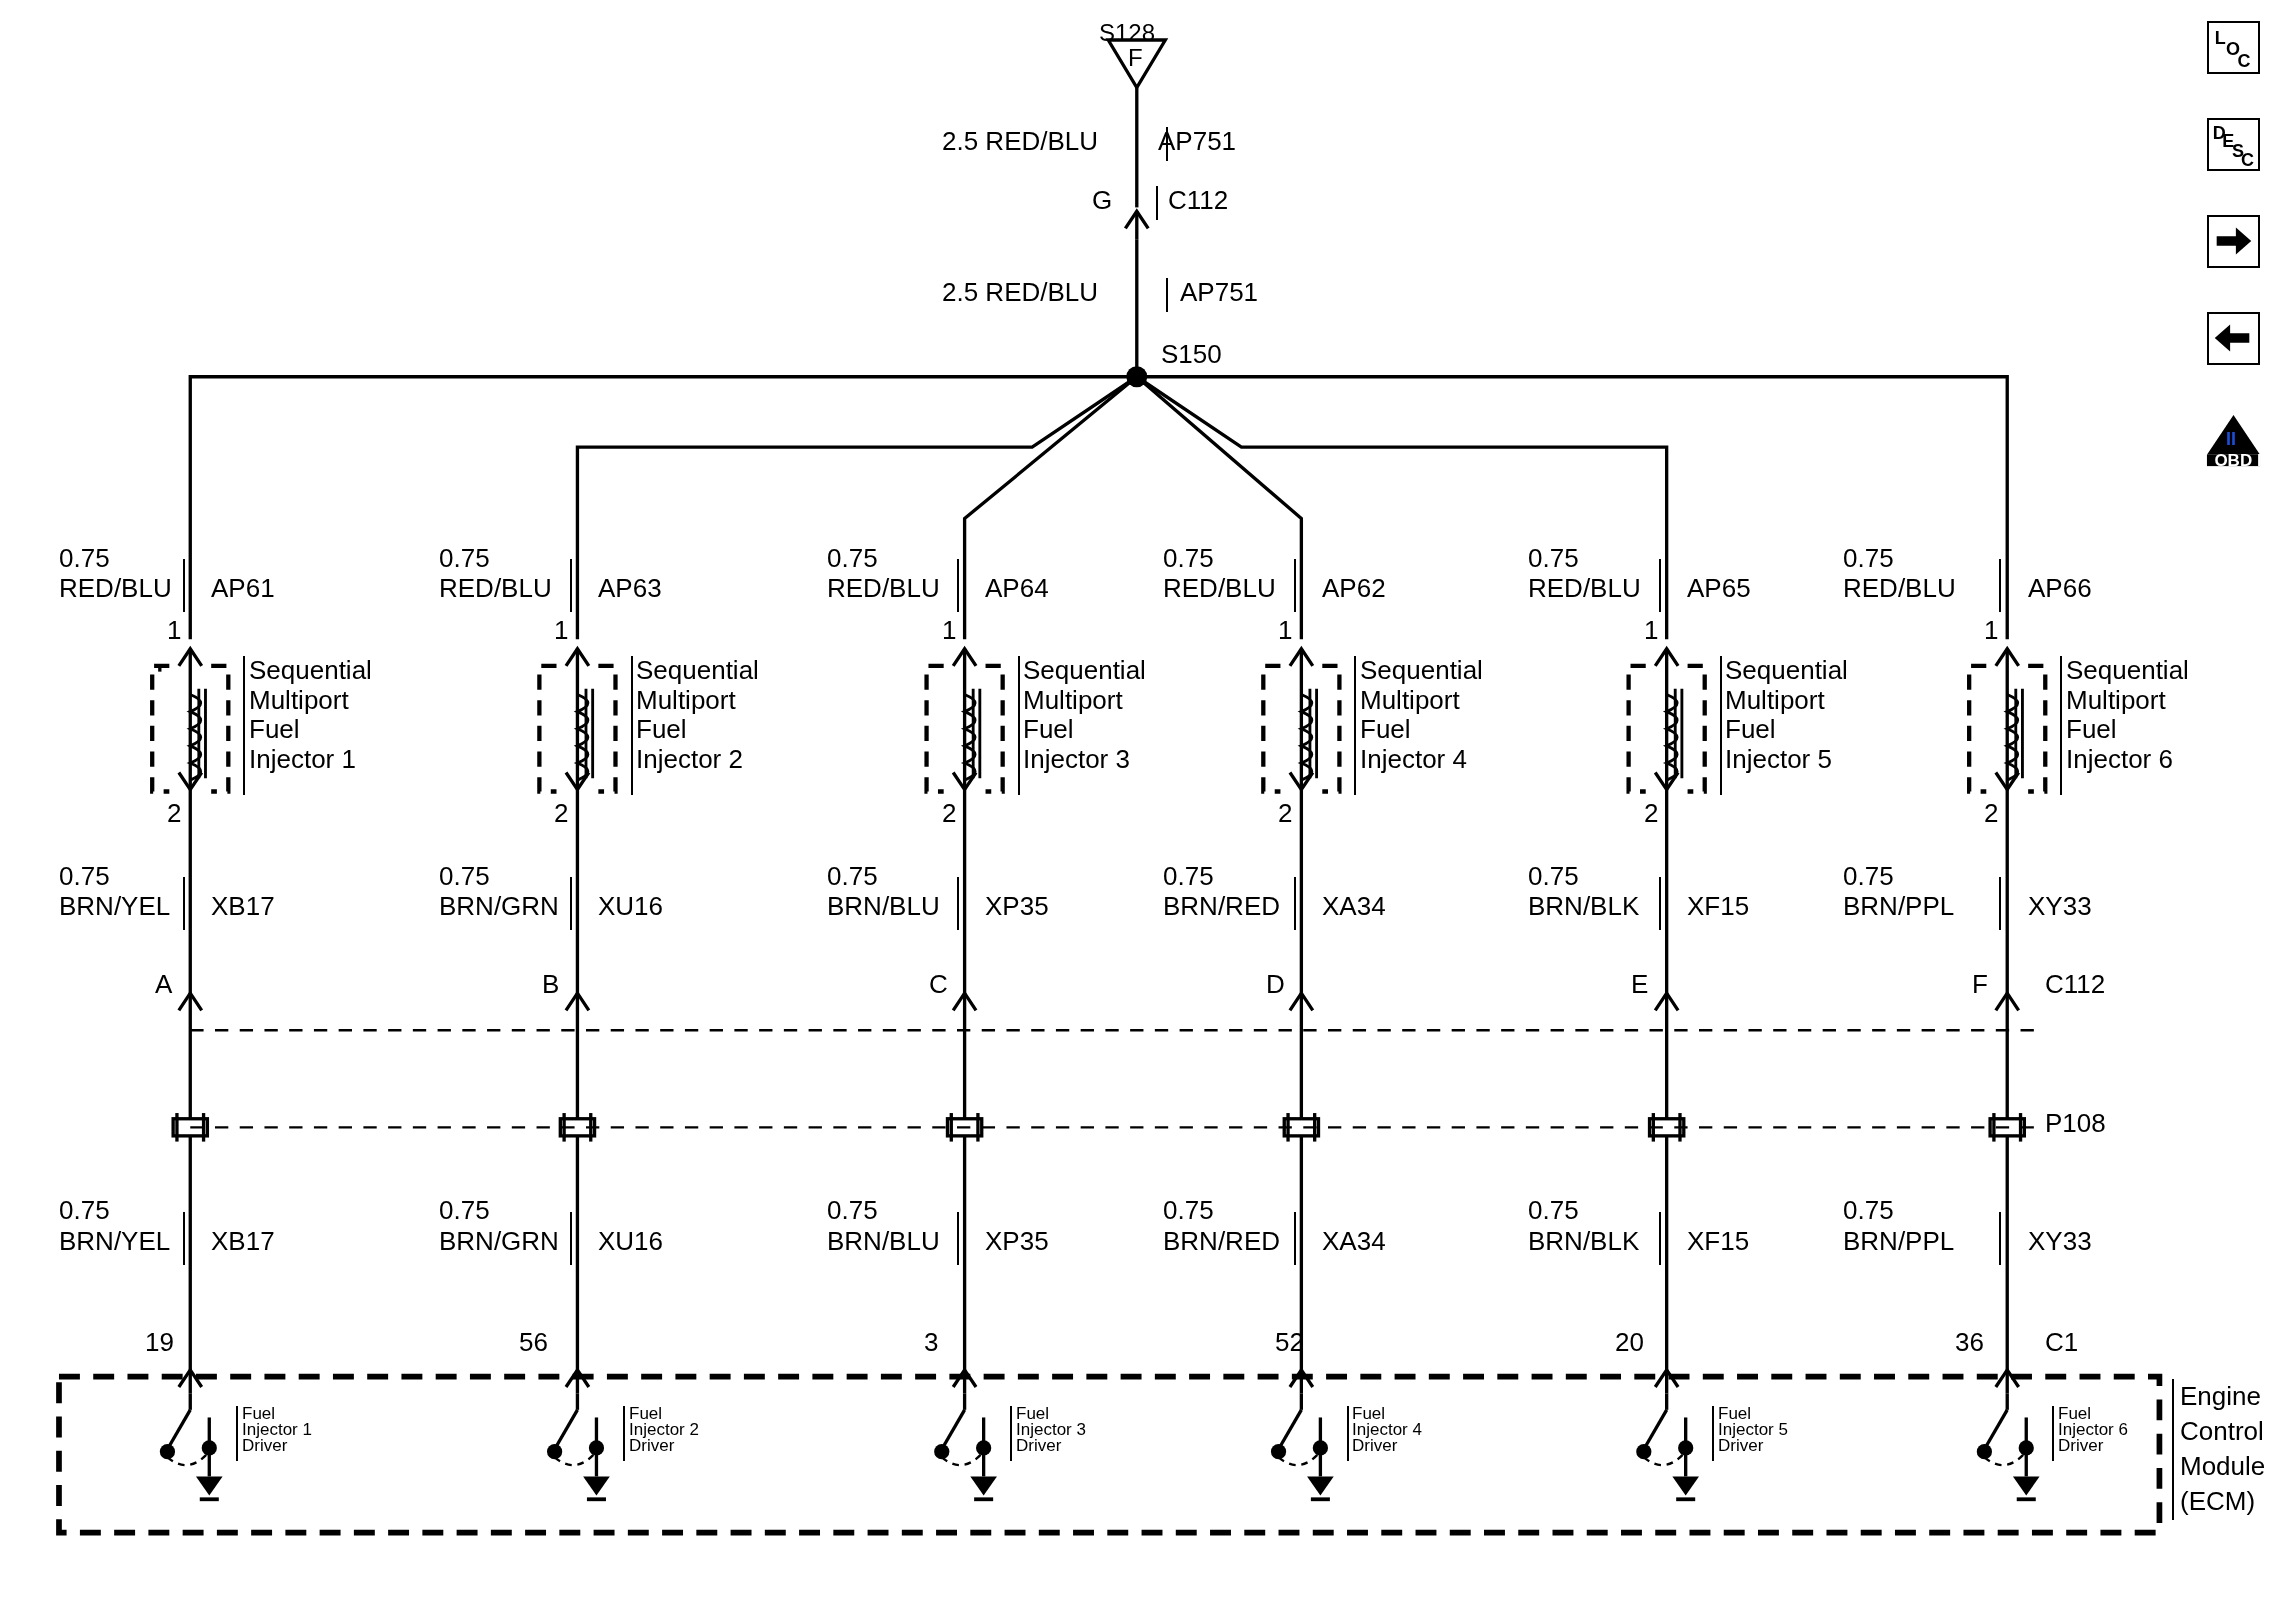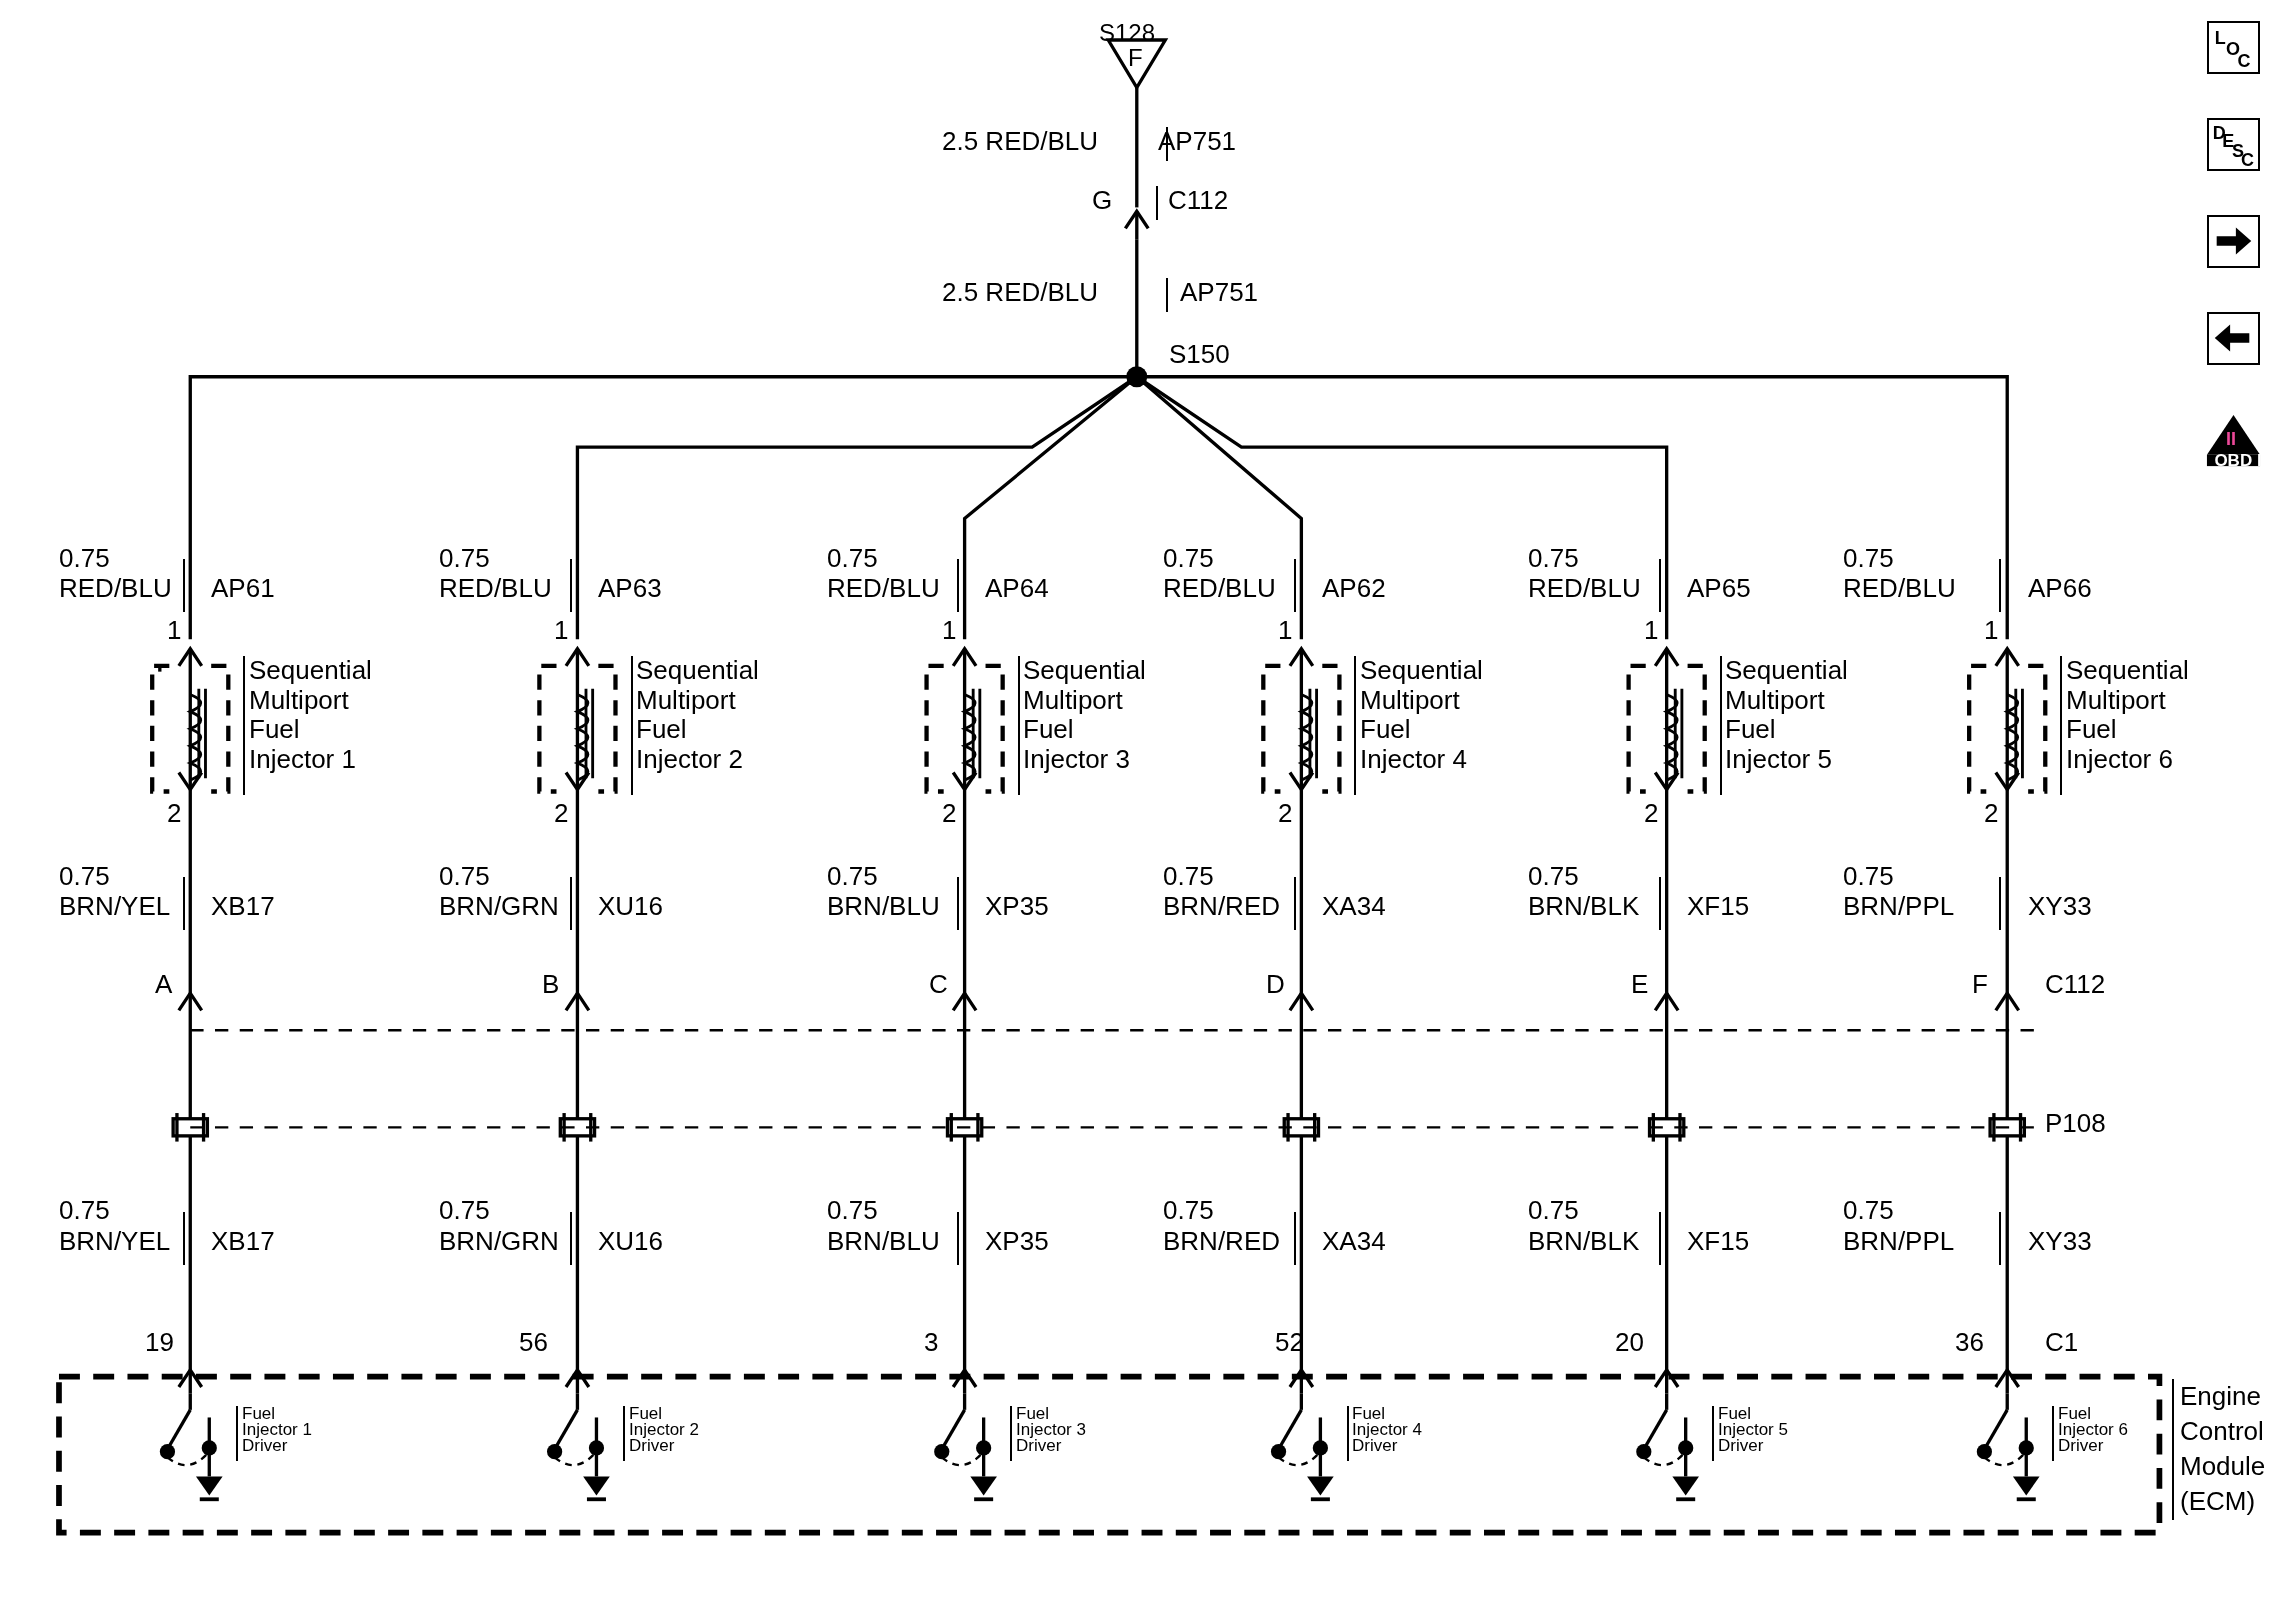--- a/index.html
+++ b/index.html
@@ -306,21 +306,21 @@
   <div class="lbl" style="left:1166px; top:127px; width:2.9px; height:34px; border-left:2.9px solid #000;"></div>
 
   <div class="lbl" style="left:1092px; top:186px;">G</div>
   <div class="lbl" style="left:1156px; top:186px; width:2.9px; height:34px; border-left:2.9px solid #000;"></div>
   <div class="lbl" style="left:1168px; top:186px;">C112</div>
 
   <div class="lbl" style="left:942px; top:278px;">2.5 RED/BLU</div>
   <div class="lbl" style="left:1166px; top:278px; width:2.9px; height:34px; border-left:2.9px solid #000;"></div>
   <div class="lbl" style="left:1180px; top:278px;">AP751</div>
 
-  <div class="lbl" style="left:1161px; top:340px;margin-left:8px;">S150</div>
+  <div class="lbl" style="left:1161px; top:340px;">S150</div>
 
   <div class="lbl" style="left:59px; top:544px;">0.75</div>
   <div class="lbl" style="left:59px; top:574px;">RED/BLU</div>
   <div class="lbl" style="left:183px; top:559px; width:2.9px; height:53px; border-left:2.9px solid #000;"></div>
   <div class="lbl" style="left:211px; top:574px;">AP61</div>
   <div class="lbl" style="left:167px; top:616px;">1</div>
   <div class="lbl" style="left:167px; top:799px;">2</div>
   <div class="lbl" style="left:249px; top:656px; white-space:pre-line;">Sequential
 Multiport
 Fuel
@@ -528,18 +528,18 @@
     <svg width="48" height="48" viewBox="0 0 50 50">
       <polygon points="42,20 22,20 22,11 6,25 22,39 22,30 42,30" fill="#000"></polygon>
     </svg>
   </div>
 
   <div class="obd" style="left:2203px; top:413px;">
     <svg width="61" height="55" viewBox="0 0 64 58">
       <polygon points="32,2 60,44 4,44" fill="#000"></polygon>
       <rect x="4" y="44" width="56" height="12" fill="#000"></rect>
     </svg>
-    <div class="navglyph" style="left:23px; top:17px; color:#ec4899;">II</div>
+    <div class="navglyph" style="left:23px; top:17px; color:#1d4ed8;">II</div>
     <div class="lbl tiny" style="left:11.4px; top:40px; color:#fff; font-weight:bold;">OBD II</div>
   </div>
 
 </div>
 
 
 </body></html>

